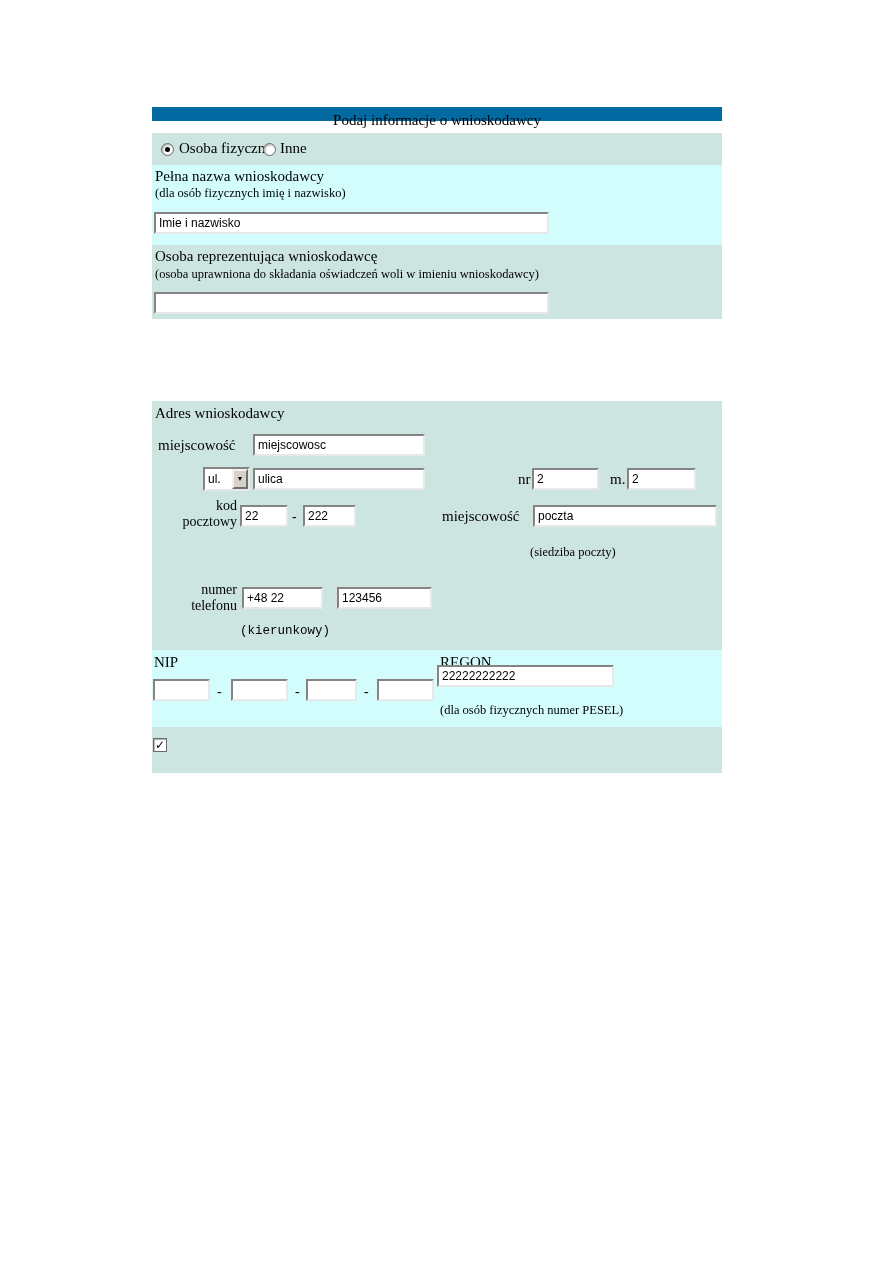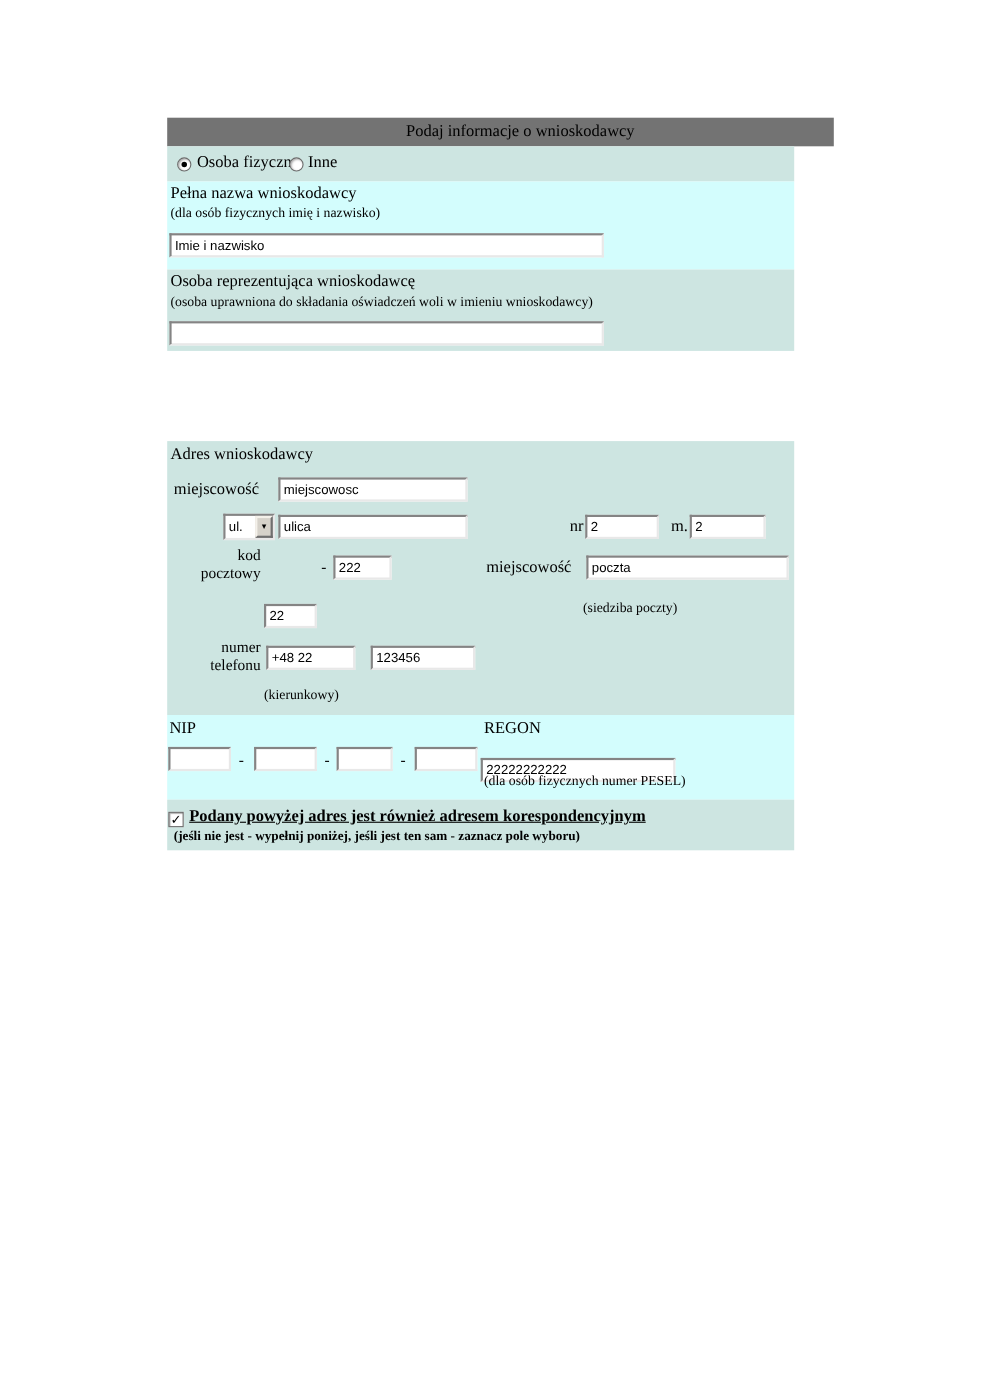--- a/index.html
+++ b/index.html
@@ -1,20 +1,20 @@
 <!DOCTYPE html>
 <html><head>
 <meta charset="utf-8">
 <style>
   html,body{margin:0;padding:0;background:#ffffff;}
   body{width:893px;height:1263px;position:relative;overflow:hidden;
        font-family:"Liberation Serif",serif;color:#000;}
   .form-container{position:absolute;left:152px;top:107px;width:570px;height:666px;}
   .sec{position:absolute;left:0;width:570px;}
-  .sec-header{top:0;height:26px;background:#737373;text-align:center;padding-left:36px;}
+  .sec-header{top:0;height:14px;background:#0369a1;text-align:center;}
   .sec-radio{top:26px;height:32px;background:#cde5e1;}
   .sec1{top:58px;height:80px;background:#d3fdfd;}
   .sec2{top:138px;height:74px;background:#cde5e1;}
   .sec3{top:212px;height:82px;background:#d3fdfd;}
   .sec4{top:294px;height:249px;background:#cde5e1;}
   .sec5{top:543px;height:77px;background:#d3fdfd;}
   .sec6{top:620px;height:46px;background:#cde5e1;}
 
   .hdr-title{font:15px "Liberation Serif",serif;line-height:26px;}
   .title{position:absolute;font:15px "Liberation Serif",serif;white-space:nowrap;}
@@ -90,48 +90,46 @@
       <span class="sel-text">ul.</span>
       <span class="sel-btn">▼</span>
     </div>
     <input class="tin" style="left: 101px; top: 67px; width: 172px;" value="ulica">
     <span class="lbl" style="left:366px;top:70px;">nr</span>
     <input class="tin" style="left: 380px; top: 67px; width: 67px;" value="2">
     <span class="lbl" style="left:458px;top:70px;">m.</span>
     <input class="tin" style="left: 475px; top: 67px; width: 69px;" value="2">
 
     <span class="lbl2" style="left:0;top:97px;width:85px;"><span>kod</span><br><span>pocztowy</span></span>
-    <input class="tin" style="left: 88px; top: 104px; width: 48px; margin-top: 44px;" value="22">
+    <input class="tin" style="left: 88px; top: 104px; width: 48px;" value="22">
     <span class="dash" style="left:140px;top:108px;">-</span>
     <input class="tin" style="left: 151px; top: 104px; width: 53px;" value="222">
     <span class="lbl" style="left:290px;top:107px;">miejscowość</span>
     <input class="tin" style="left: 381px; top: 104px; width: 184px;" value="poczta">
     <span class="hint" style="left:378px;top:144px;">(siedziba poczty)</span>
 
     <span class="lbl2" style="left:0;top:181px;width:85px;"><span>numer</span><br><span>telefonu</span></span>
     <input class="tin" style="left: 90px; top: 186px; width: 81px;" value="+48 22">
     <input class="tin" style="left: 185px; top: 186px; width: 95px;" value="123456">
-    <span class="hint" style="left:88px;top:223px;">(kierunkowy)</span>
+    <span class="hint" style="left:88px;top:223px;font-family:Liberation Mono, monospace;">(kierunkowy)</span>
   </div>
 
   <div class="sec sec5">
     <span class="lbl" style="left:2px;top:4px;">NIP</span>
     <span class="lbl" style="left:288px;top:4px;">REGON</span>
 
     <input class="tin" style="left: 1px; top: 29px; width: 57px;" value="">
     <span class="dash" style="left:65px;top:34px;">-</span>
     <input class="tin" style="left: 79px; top: 29px; width: 57px;" value="">
     <span class="dash" style="left:143px;top:34px;">-</span>
     <input class="tin" style="left: 154px; top: 29px; width: 51px;" value="">
     <span class="dash" style="left:212px;top:34px;">-</span>
     <input class="tin" style="left: 225px; top: 29px; width: 57px;" value="">
 
-    <input class="tin" style="left: 285px; top: 39px; width: 177px;" value="22222222222">
+    <input class="tin" style="left: 285px; top: 15px; width: 177px;" value="22222222222">
     <span class="hint" style="left:288px;top:53px;">(dla osób fizycznych numer PESEL)</span>
   </div>
 
   <div class="sec sec6">
     <span class="cbx" style="left:1px;top:11px;"><span>✓</span></span>
-    <span class="bold-u" style="left:20px;top:7px;">Podany powyżej adres jest również adresem korespondencyjnym</span>
-    <span class="bold-hint" style="left:6px;top:26px;">(jeśli nie jest - wypełnij poniżej, jeśli jest ten sam - zaznacz pole wyboru)</span>
   </div>
 
 </div>
 
 </body></html>

